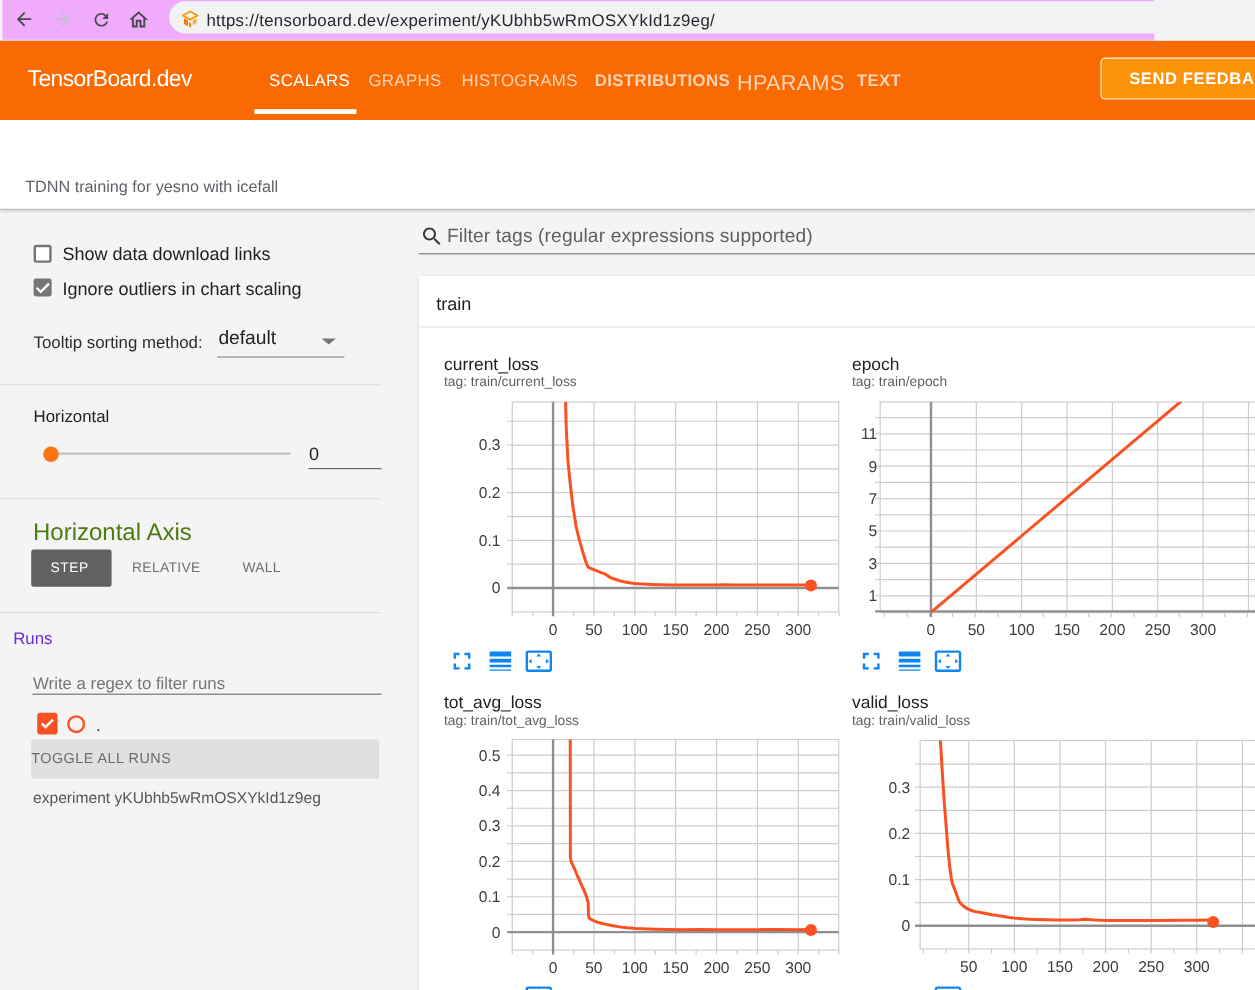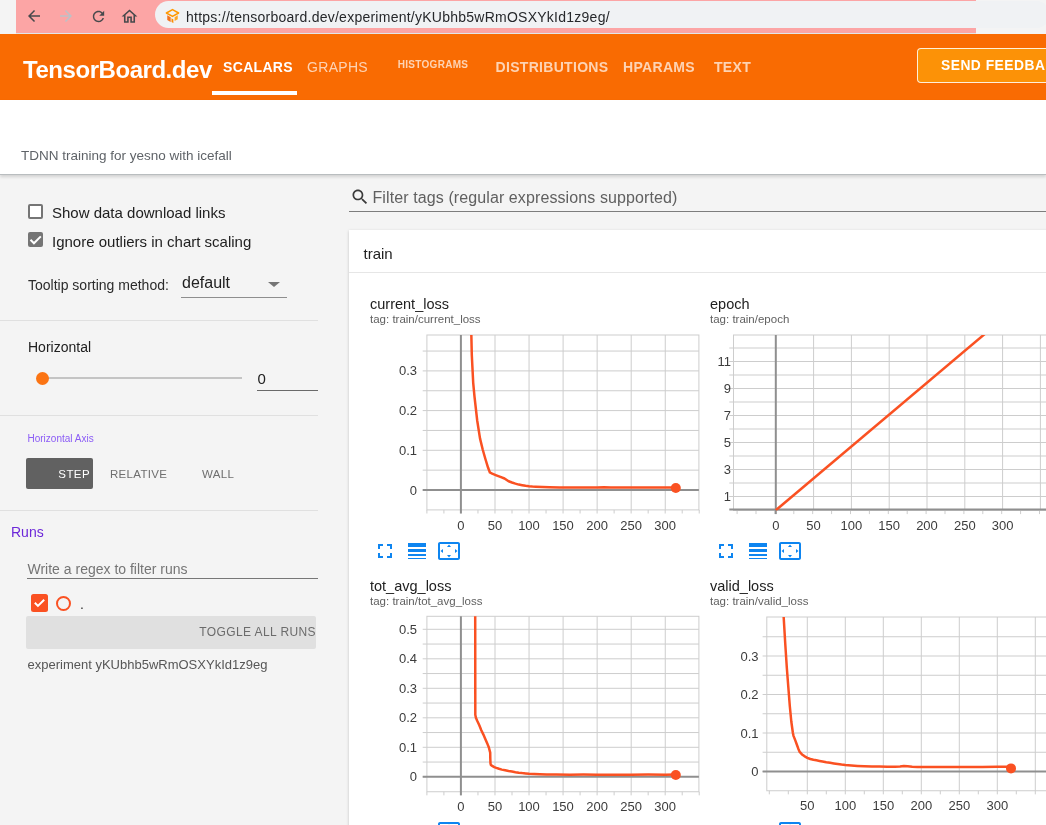--- a/index.html
+++ b/index.html
@@ -1,18 +1,18 @@
 <!DOCTYPE html>
 <html><head><meta charset="utf-8"><style>
 *{margin:0;padding:0;box-sizing:border-box}
 html,body{width:1046px;height:825px;overflow:hidden;font-family:"Liberation Sans",sans-serif;background:#f4f4f4;position:relative}
 .abs{position:absolute}
 </style></head><body>
 
-<div class="abs" style="left:16px;top:0;width:960px;height:33.5px;background:#fca5a5;border-bottom:1px solid #e2e6e9">
+<div class="abs" style="left:2px;top:0;width:960px;height:33.5px;background:#f0abfc;border-bottom:1px solid #e2e6e9">
 <svg width="18" height="18" viewBox="0 0 24 24" class="abs" style="left:9px;top:7px">
       <path fill="#47494c" d="M20 11H7.83l5.59-5.59L12 4l-8 8 8 8 1.41-1.41L7.83 13H20v-2z"></path>
     </svg>
 <svg width="18" height="18" viewBox="0 0 24 24" class="abs" style="left:41px;top:7px">
       <path fill="#bdc1c6" d="M12 4l-1.41 1.41L16.17 11H4v2h12.17l-5.58 5.59L12 20l8-8z"></path>
     </svg>
 <svg width="17" height="17" viewBox="0 0 24 24" class="abs" style="left:74px;top:8px">
       <path fill="#47494c" d="M17.65 6.35C16.2 4.9 14.21 4 12 4c-4.42 0-7.99 3.58-7.99 8s3.57 8 7.99 8c3.73 0 6.84-2.55 7.73-6h-2.08c-.82 2.33-3.04 4-5.65 4-3.31 0-6-2.69-6-6s2.69-6 6-6c1.66 0 3.14.69 4.22 1.78L13 11h7V4l-2.35 2.35z"></path>
     </svg>
 <svg width="19" height="19" viewBox="0 0 24 24" class="abs" style="left:104px;top:7px">
@@ -22,26 +22,26 @@
 <svg width="17" height="17" viewBox="0 0 24 24" class="abs" style="left:148px;top:8px">
 <path d="M12 2.2 20.6 7 12 11.8 3.4 7Z" fill="none" stroke="#ff9800" stroke-width="2.2" stroke-linejoin="round"></path>
 <path d="M4.6 10.2 9.4 12.9V19.6L4.6 16.9Z" fill="#f4731c"></path>
 <path d="M10.6 14.6 13.2 16.1V21.3L10.6 19.8Z" fill="#fb8c00"></path>
 <path d="M15 12.9 19.4 10.4V15.9L15 18.4Z" fill="#ffa726"></path>
 </svg>
 <div class="abs" style="left:170px;top:9px;font-size:14px;color:#26282b;letter-spacing:0.25px">https://tensorboard.dev/experiment/yKUbhb5wRmOSXYkId1z9eg/</div>
 </div>
 <div class="abs" style="left:0;top:33.5px;width:1046px;height:66px;background:#f96b02"></div>
 <div class="abs" style="left:0;top:99.5px;width:1046px;height:4px;background:linear-gradient(rgba(0,0,0,0.14),rgba(0,0,0,0))"></div>
-<div class="abs" style="left:23px;top:55.5px;font-size:24px;font-weight:bold;letter-spacing:-0.45px;color:#fff">TensorBoard.dev</div>
-<div class="abs" style="left:258px;top:59px;transform:translateX(-50%);font-size:14px;font-weight:bold;letter-spacing:0.3px;color:rgba(255,255,255,1.0)">SCALARS</div>
+<div class="abs" style="left:23px;top:55.5px;font-size:19px;font-weight:normal;letter-spacing:-0.45px;color:#fff">TensorBoard.dev</div>
+<div class="abs" style="left:258px;top:59px;transform:translateX(-50%);font-size:14px;font-weight:normal;letter-spacing:0.3px;color:rgba(255,255,255,1.0)">SCALARS</div>
 <div class="abs" style="left:337.5px;top:59px;transform:translateX(-50%);font-size:14px;font-weight:normal;letter-spacing:0.3px;color:rgba(255,255,255,0.7)">GRAPHS</div>
-<div class="abs" style="left:433px;top:59px;transform:translateX(-50%);font-size:10px;font-weight:bold;letter-spacing:0.3px;color:rgba(255,255,255,0.7)">HISTOGRAMS</div>
+<div class="abs" style="left:433px;top:59px;transform:translateX(-50%);font-size:14px;font-weight:normal;letter-spacing:0.3px;color:rgba(255,255,255,0.7)">HISTOGRAMS</div>
 <div class="abs" style="left:552px;top:59px;transform:translateX(-50%);font-size:14px;font-weight:bold;letter-spacing:0.3px;color:rgba(255,255,255,0.7)">DISTRIBUTIONS</div>
-<div class="abs" style="left:659px;top:59px;transform:translateX(-50%);font-size:14px;font-weight:bold;letter-spacing:0.3px;color:rgba(255,255,255,0.7)">HPARAMS</div>
+<div class="abs" style="left:659px;top:59px;transform:translateX(-50%);font-size:18px;font-weight:normal;letter-spacing:0.3px;color:rgba(255,255,255,0.7)">HPARAMS</div>
 <div class="abs" style="left:732.5px;top:59px;transform:translateX(-50%);font-size:14px;font-weight:bold;letter-spacing:0.3px;color:rgba(255,255,255,0.7)">TEXT</div>
 <div class="abs" style="left:211.8px;top:91px;width:85.6px;height:3.5px;background:#fff"></div>
 <div class="abs" style="left:917px;top:48px;width:200px;height:35px;background:#fc9207;border:1.5px solid rgba(255,255,255,0.85);border-radius:4px"></div>
 <div class="abs" style="left:941px;top:58px;font-size:13.8px;font-weight:bold;letter-spacing:0.5px;color:#fff;white-space:nowrap">SEND FEEDBACK</div>
 <div class="abs" style="left:0;top:99.5px;width:1046px;height:75.5px;background:#fff;border-bottom:1.5px solid #b9bdbf;box-shadow:0 2px 3px rgba(0,0,0,0.14)"></div>
 <div class="abs" style="left:21px;top:148px;font-size:13.5px;color:#5f6368">TDNN training for yesno with icefall</div>
 <div class="abs" style="left:28px;top:203.5px;width:15px;height:15px;border:2px solid #757575;border-radius:2px;background:#fff"></div>
 <div class="abs" style="left:52px;top:203.5px;font-size:15px;color:#212121">Show data download links</div>
 <div class="abs" style="left:28px;top:232px;width:15px;height:15px;background:#757575;border-radius:2px"></div>
 <svg width="15" height="15" viewBox="0 0 24 24" class="abs" style="left:28px;top:232px">
@@ -52,37 +52,37 @@
 <div class="abs" style="left:182px;top:274px;font-size:16px;color:#212121">default</div>
 <div class="abs" style="left:181px;top:297px;width:106px;height:1px;background:#8e8e8e"></div>
 <div class="abs" style="left:268px;top:282px;width:0;height:0;border-left:6px solid transparent;border-right:6px solid transparent;border-top:5.5px solid #757575"></div>
 <div class="abs" style="left:0;top:319.5px;width:318px;height:1px;background:#e0e0e0"></div>
 <div class="abs" style="left:28px;top:339px;font-size:14px;color:#212121">Horizontal</div>
 <div class="abs" style="left:42px;top:377px;width:200px;height:2px;background:#c4c4c4"></div>
 <div class="abs" style="left:35.5px;top:371.5px;width:13px;height:13px;border-radius:50%;background:#fb7413"></div>
 <div class="abs" style="left:257.5px;top:369.5px;font-size:15px;color:#212121">0</div>
 <div class="abs" style="left:257px;top:389.5px;width:61px;height:1.4px;background:#6a6a6a"></div>
 <div class="abs" style="left:0;top:415.3px;width:318px;height:1px;background:#e0e0e0"></div>
-<div class="abs" style="left:27.5px;top:433px;font-size:10px;color:#8b5cf6">Horizontal Axis</div>
+<div class="abs" style="left:27.5px;top:433px;font-size:20px;color:#4d7c0f">Horizontal Axis</div>
 <div class="abs" style="left:26px;top:458px;width:67px;height:31px;background:#616161;border-radius:2px"></div>
-<div class="abs" style="left:26px;top:467.5px;width:64px;text-align:right;font-size:11.5px;letter-spacing:0.4px;color:#fff">STEP</div>
+<div class="abs" style="left:26px;top:467.5px;width:64px;text-align:center;font-size:11.5px;letter-spacing:0.4px;color:#fff">STEP</div>
 <div class="abs" style="left:110px;top:467.5px;font-size:11.5px;letter-spacing:0.3px;color:#6f6f6f">RELATIVE</div>
 <div class="abs" style="left:202px;top:467.5px;font-size:11.5px;letter-spacing:0.3px;color:#6f6f6f">WALL</div>
 <div class="abs" style="left:0;top:510px;width:318px;height:1px;background:#e0e0e0"></div>
 <div class="abs" style="left:11px;top:524px;font-size:14px;color:#6d28d9">Runs</div>
 <div class="abs" style="left:27.5px;top:560.5px;font-size:14px;color:#757575">Write a regex to filter runs</div>
 <div class="abs" style="left:27px;top:577.5px;width:291px;height:1.2px;background:#777"></div>
 <div class="abs" style="left:30.5px;top:594px;width:17.5px;height:17.5px;background:#fa5122;border-radius:2.5px"></div>
 <svg width="15" height="15" viewBox="0 0 24 24" class="abs" style="left:32px;top:595px">
     <path fill="none" stroke="#fff" stroke-width="3.2" d="M4.5 12.5l5 5 10-10"></path>
   </svg>
 <div class="abs" style="left:55.5px;top:596px;width:15px;height:15px;border:2px solid #fa5122;border-radius:50%"></div>
 <div class="abs" style="left:80px;top:596px;font-size:14px;color:#333">.</div>
 <div class="abs" style="left:26px;top:616px;width:290px;height:33px;background:#e0e0e0;border-radius:2px"></div>
-<div class="abs" style="left:26px;top:625px;width:290px;text-align:right;font-size:12px;letter-spacing:0.4px;color:#6b6b6b">TOGGLE ALL RUNS</div>
+<div class="abs" style="left:26px;top:625px;width:290px;text-align:left;font-size:12px;letter-spacing:0.4px;color:#6b6b6b">TOGGLE ALL RUNS</div>
 <div class="abs" style="left:27.5px;top:657px;font-size:13px;color:#565656">experiment yKUbhb5wRmOSXYkId1z9eg</div>
 <svg width="20" height="20" viewBox="0 0 24 24" class="abs" style="left:350px;top:187px">
     <path fill="#3a3a3a" d="M15.5 14h-.79l-.28-.27C15.41 12.59 16 11.11 16 9.5 16 5.91 13.09 3 9.5 3S3 5.91 3 9.5 5.91 16 9.5 16c1.61 0 3.09-.59 4.23-1.57l.27.28v.79l5 4.99L20.49 19l-4.99-5zm-6 0C7.01 14 5 11.99 5 9.5S7.01 5 9.5 5 14 7.01 14 9.5 11.99 14 9.5 14z"></path>
   </svg>
 <div class="abs" style="left:372.5px;top:188.5px;font-size:16px;letter-spacing:0.1px;color:#606060">Filter tags (regular expressions supported)</div>
 <div class="abs" style="left:349px;top:210.5px;width:697px;height:1.2px;background:#7d7d7d"></div>
 <div class="abs" style="left:349px;top:230px;width:800px;height:700px;background:#fff;box-shadow:0 1px 3px rgba(0,0,0,0.2)"></div>
 <div class="abs" style="left:363.5px;top:245px;font-size:15px;color:#212121">train</div>
 <div class="abs" style="left:349px;top:272px;width:800px;height:1px;background:#e6e6e6"></div>
 <div class="abs" style="left:370px;top:296px;font-size:14.5px;color:#212121">current_loss</div>

